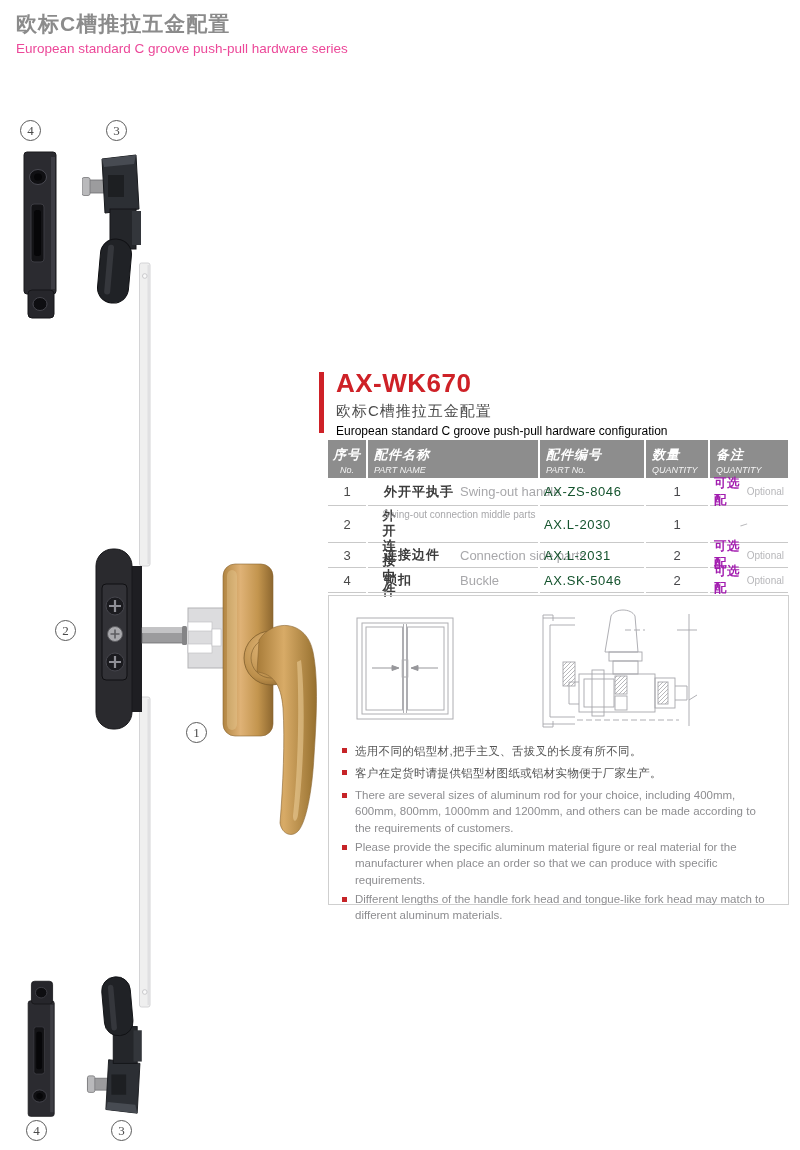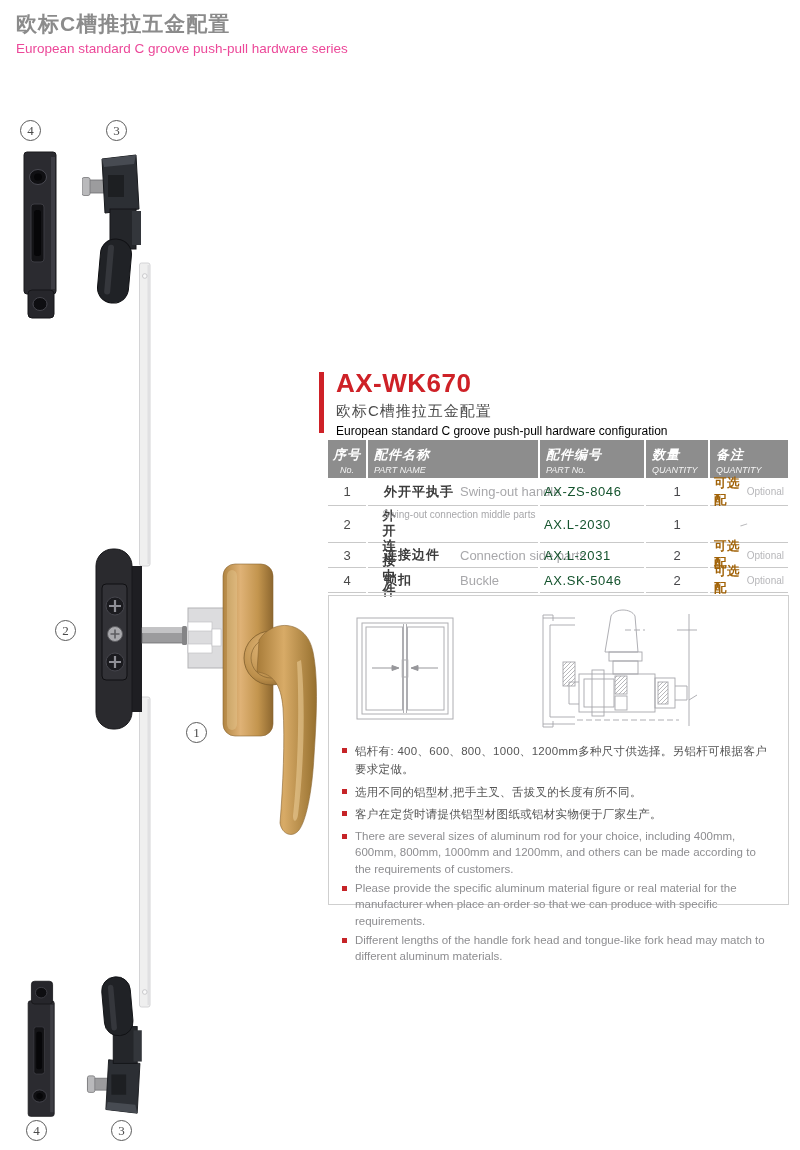--- a/index.html
+++ b/index.html
@@ -38,21 +38,21 @@
   .row-h1 .td { height:28px; } .row-h2 .td { height:37px; } .row-h3 .td { height:25px; } .row-h4 .td { height:25px; }
   .td.center { justify-content:center; }
   .no-cell { font-size:13px; color:#4a4a4a; }
   .name-zh { font-size:13px; font-weight:bold; color:#3c3c3c; letter-spacing:1px; display:inline-block; min-width:70px;margin-left:12px; }
   .name-en { font-size:13px; color:#a8a8ab; margin-left:6px; white-space:nowrap; }
   .stacked { flex-direction:row; align-items:flex-start; justify-content:center; }
   .stacked .name-zh { min-width:0; line-height:1.15; }
   .stacked .name-en { margin-left:0; font-size:10px; line-height:1.1; }
   .part-no { font-size:13px; color:#14532d; letter-spacing:.6px; }
   .qty { font-size:13px; color:#46464a; }
-  .remark-zh { font-size:12.5px; font-weight:bold; color:#a16207; letter-spacing:.5px; }
+  .remark-zh { font-size:12.5px; font-weight:bold; color:#a21caf; letter-spacing:.5px; }
   .remark-en { font-size:10px; color:#b7b7ba; margin-left:4px; }
   .dash { color:#b9b9bc; font-weight:normal; display:inline-block; transform:rotate(-18deg); margin-left:26px; }
 
   
   .info-box { position:absolute; left:328px; top:595px; width:461px; height:310px; border:1px solid #cfcfcf; }
   .drawing { position:absolute; }
   .notes { position:absolute; left:13px; top:146px; width:432px; }
   .note { display:flex; margin-bottom:4px; }
   .note .bullet { flex:0 0 5px; width:5px; height:5px; background:#c62428; margin:6px 8px 0 0; }
   .note .txt-zh { font-size:11.5px; color:#555; line-height:1.6; letter-spacing:.3px; }
@@ -319,28 +319,24 @@
       </g>
       <g stroke="#a6a6ac" stroke-width="0.9" stroke-dasharray="6 3">
         <line x1="48" y1="116" x2="150" y2="116"></line>
         <line x1="96" y1="26" x2="116" y2="26"></line>
       </g>
     </svg>
 
     <div class="notes">
       <div class="note">
         <span class="bullet"></span>
-        <span class="txt-zh">铝杆有: 400、600、800、1000、1200mm多种尺寸供选择。另铝杆可根据客户要求定做。</span>
+        <span class="txt-zh">选用不同的铝型材,把手主叉、舌拔叉的长度有所不同。</span>
       </div>
       <div class="note">
         <span class="bullet"></span>
-        <span class="txt-zh">选用不同的铝型材,把手主叉、舌拔叉的长度有所不同。</span>
-      </div>
-      <div class="note">
-        <span class="bullet"></span>
         <span class="txt-zh">客户在定货时请提供铝型材图纸或铝材实物便于厂家生产。</span>
       </div>
       <div class="note en-note">
         <span class="bullet"></span>
         <span class="txt-en">There are several sizes of aluminum rod for your choice, including 400mm, 600mm, 800mm, 1000mm and 1200mm, and others can be made according to the requirements of customers.</span>
       </div>
       <div class="note en-note">
         <span class="bullet"></span>
         <span class="txt-en">Please provide the specific aluminum material figure or real material for the manufacturer when place an order so that we can produce with specific requirements.</span>
       </div>

